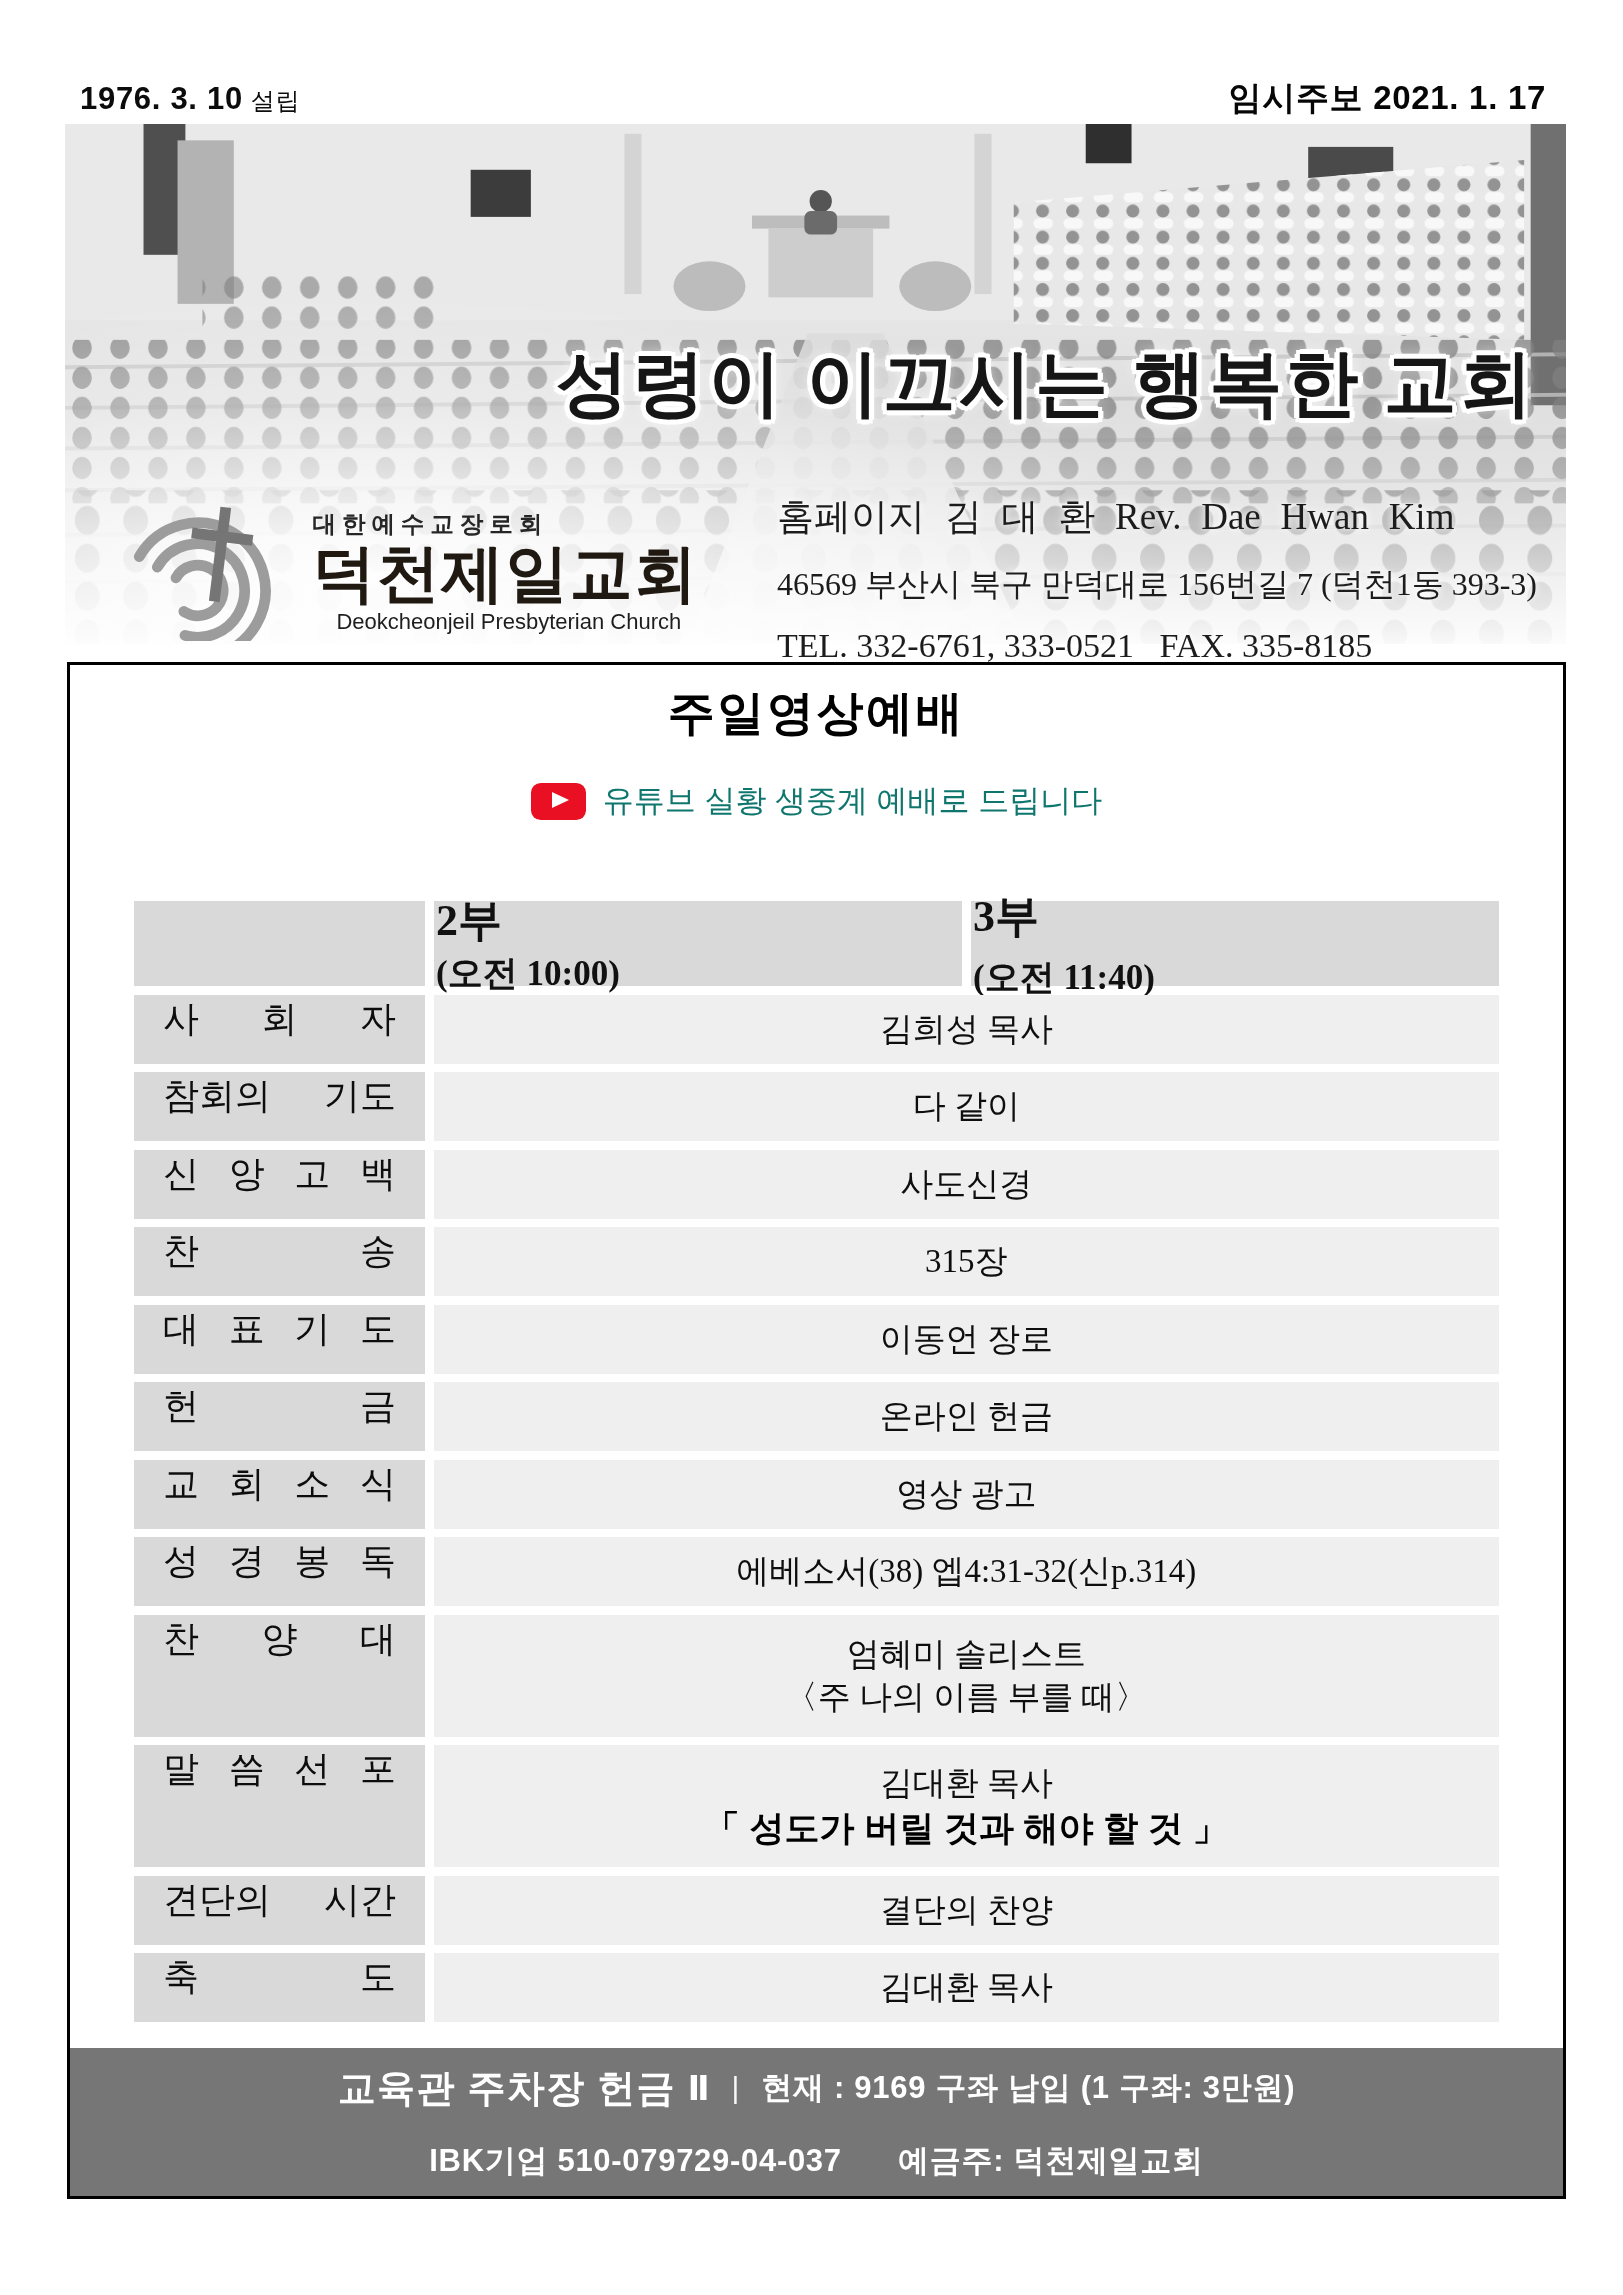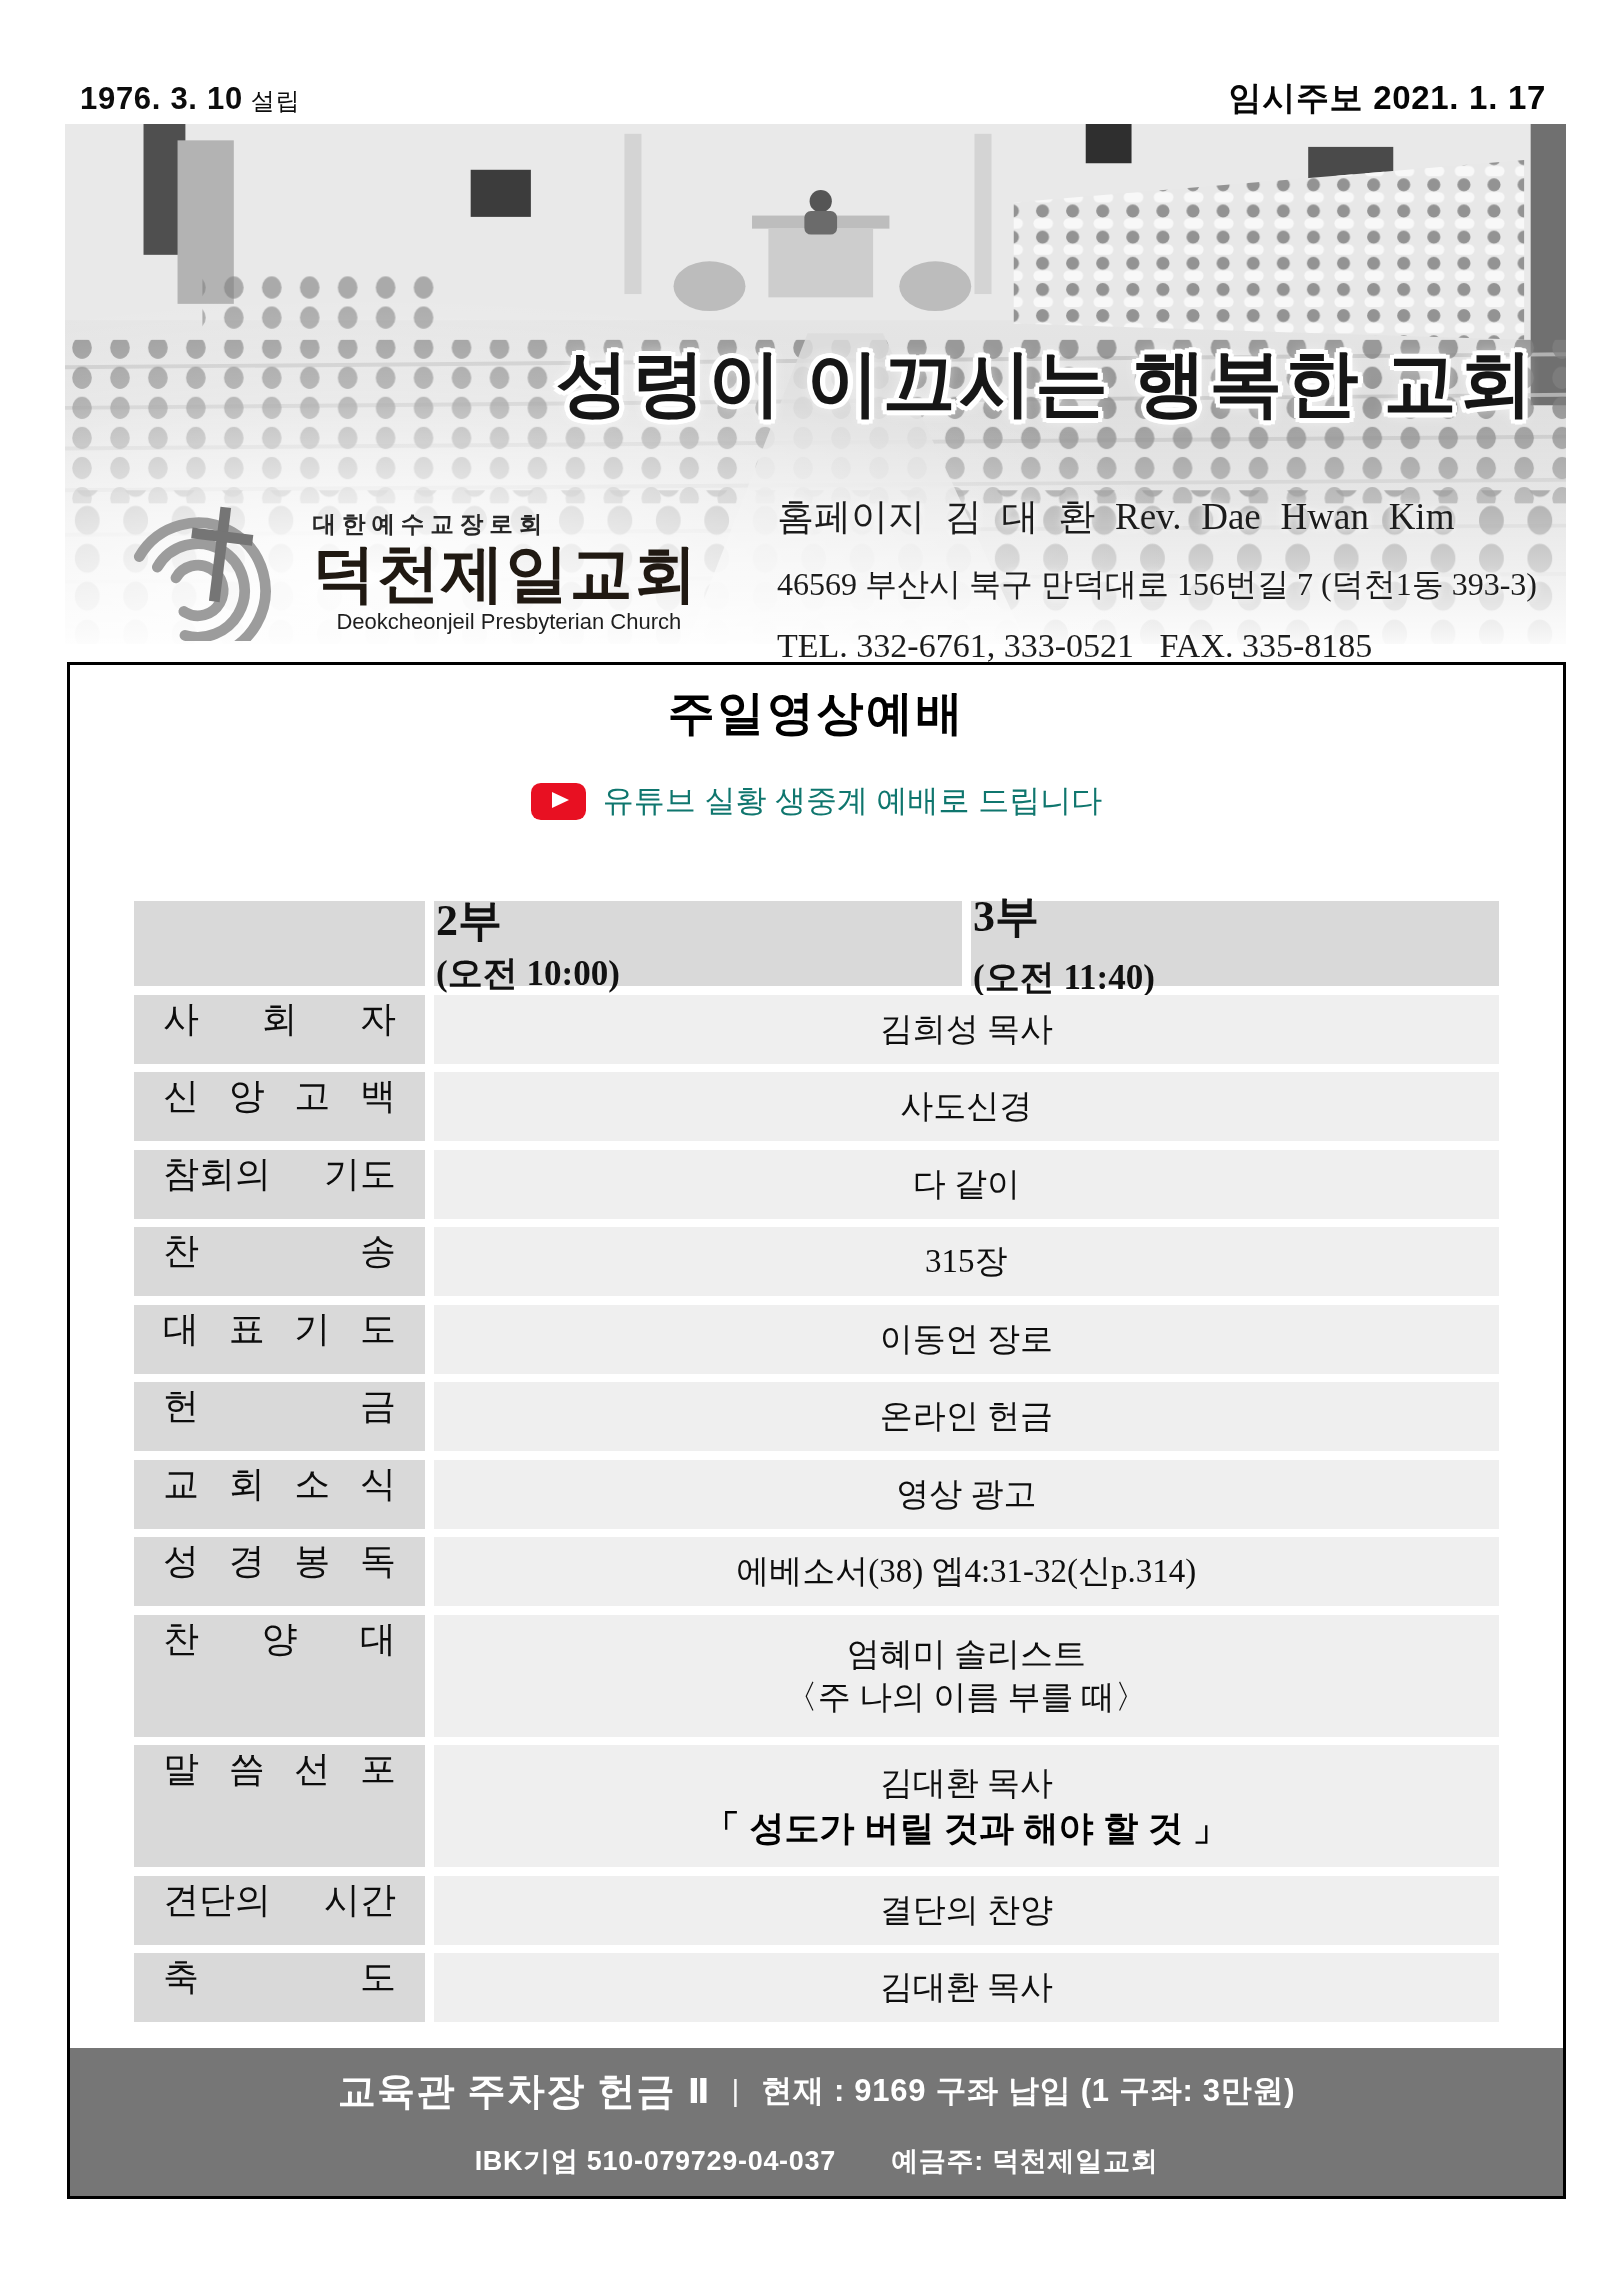--- a/index.html
+++ b/index.html
@@ -67,21 +67,21 @@
   .v2.strong { font-family:"Liberation Sans","DejaVu Sans",sans-serif; font-weight:800; font-size:35px; color:#000; }
   
   .footer-band { position:absolute; left:0; right:0; bottom:0; height:148px; background:#767676;
     display:flex; flex-direction:column; justify-content:center; align-items:center;
     color:#fff; font-family:"Liberation Sans","DejaVu Sans",sans-serif; }
   .f1 { display:flex; align-items:center; }
   .f-title { font-size:38px; font-weight:800; letter-spacing:1.3px; }
   .f-roman { font-size:33px; font-weight:600; margin-left:11.8px; }
   .f-sep { font-size:30px; font-weight:300; margin:0 22px; opacity:.95; }
   .f-status { font-size:31px; font-weight:600; letter-spacing:0.7px; }
-  .f2 { margin-top:26px; font-size:27px; font-weight:600; letter-spacing:0.7px; }
+  .f2 { margin-top:26px; font-size:31px; font-weight:600; letter-spacing:0.7px; }
   .f2 .acct { margin-right:47px; }
 </style>
 </head>
 <body>
 
 <div class="page">
 
   <div class="topbar">
     <div class="top-left"><span>1976. 3. 10</span><span class="est-suffix">설립</span></div>
     <div class="top-right">임시주보 2021. 1. 17</div>
@@ -202,33 +202,33 @@
     <div class="label-cell">
       <span class="label-text">사 회 자</span>
     </div>
     <div class="value-cell">
       <div class="v1">김희성 목사</div>
 
     </div>
   </div>
           <div class="row data-row">
     <div class="label-cell">
+      <span class="label-text">참회의 기도</span>
+    </div>
+    <div class="value-cell">
+      <div class="v1">다 같이</div>
+
+    </div>
+  </div>
+          <div class="row data-row">
+    <div class="label-cell">
       <span class="label-text">신 앙 고 백</span>
     </div>
     <div class="value-cell">
       <div class="v1">사도신경</div>
-
-    </div>
-  </div>
-          <div class="row data-row">
-    <div class="label-cell">
-      <span class="label-text">참회의 기도</span>
-    </div>
-    <div class="value-cell">
-      <div class="v1">다 같이</div>
 
     </div>
   </div>
           <div class="row data-row">
     <div class="label-cell">
       <span class="label-text">찬 송</span>
     </div>
     <div class="value-cell">
       <div class="v1">315장</div>
 

